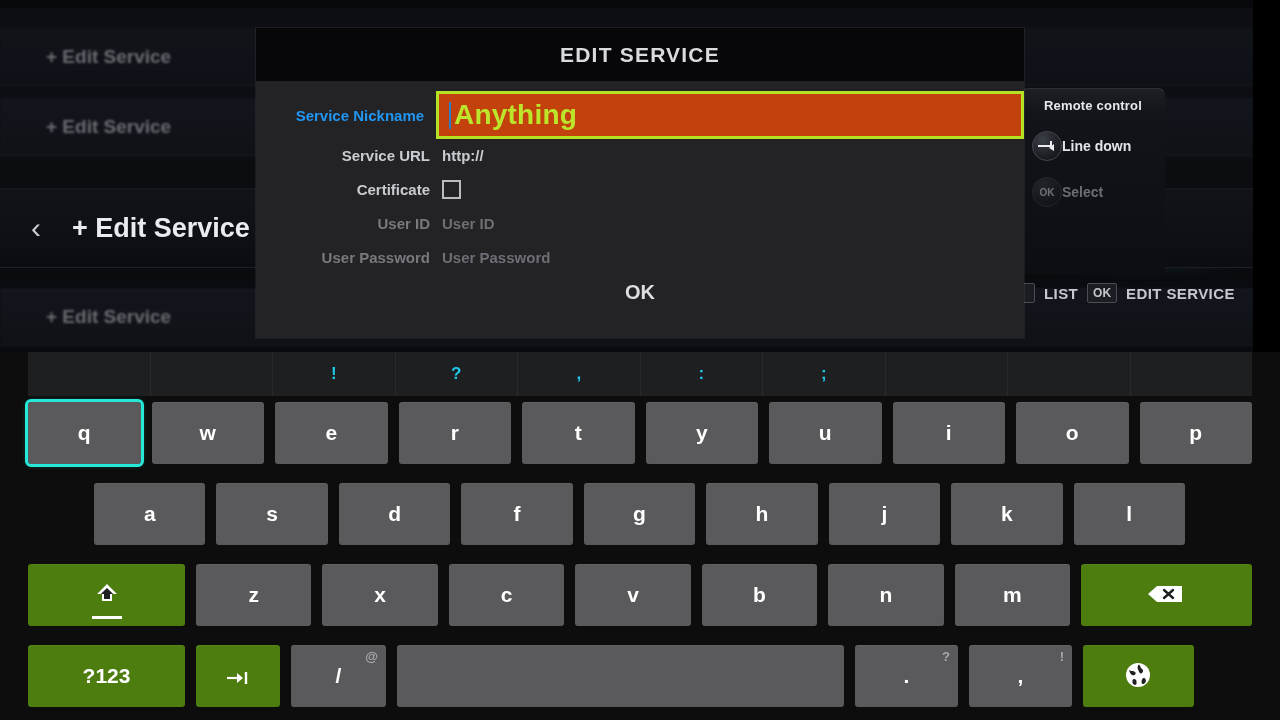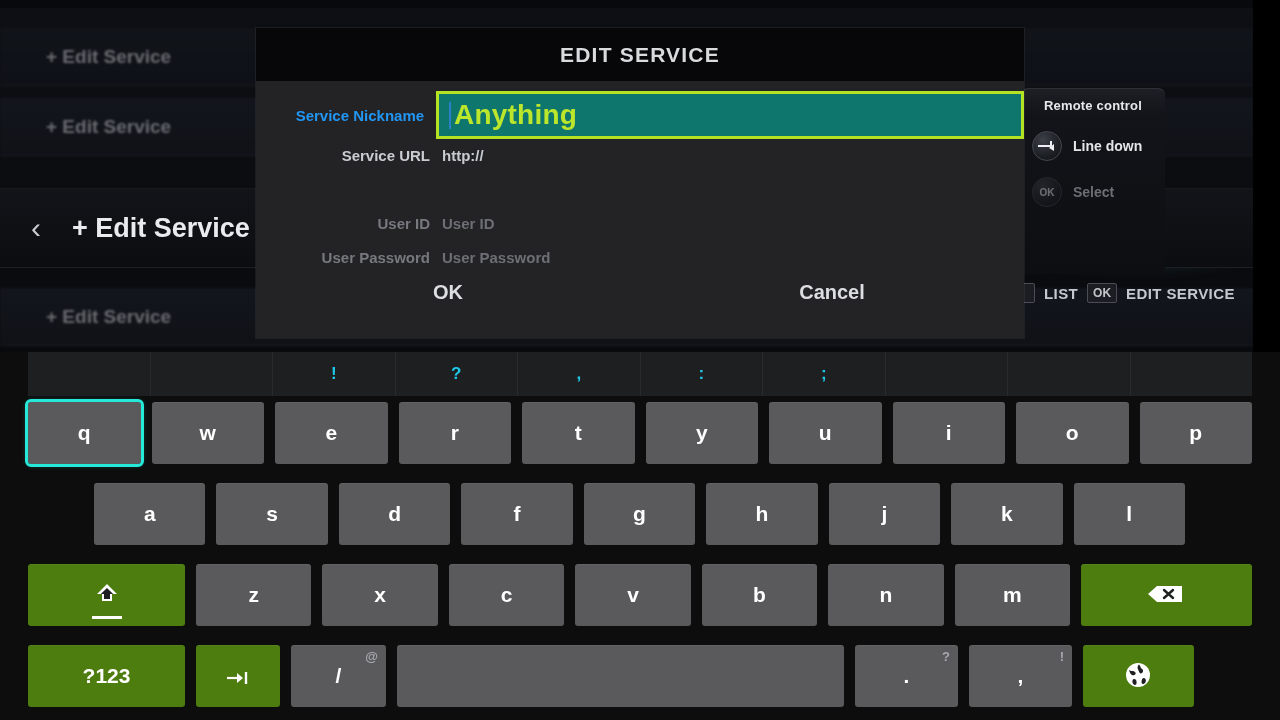--- a/index.html
+++ b/index.html
@@ -101,21 +101,21 @@
     background: linear-gradient(180deg,#1c1f25 0%, #121419 14%, #0c0e12 100%);
     border-radius: 7px 7px 3px 3px;
     border-top: 1px solid rgba(255,255,255,.14);
     filter: blur(.45px);
   }
   .remote-title {
     color: #e6e8eb; font-size: 13px; font-weight: bold;
     text-align: center; padding-top: 9px; letter-spacing: .2px;
   }
   .remote-item {
-    display: flex; align-items: center; gap: 11px;
+    display: flex; align-items: center; 
     padding-left: 11px; margin-top: 18px;
   }
   .remote-item.dim { margin-top: 16px; }
   .rbtn {
     width: 30px; height: 30px; border-radius: 50%;
     background: radial-gradient(circle at 35% 28%, #3c4047 0%, #1b1e23 62%, #101216 100%);
     border: 1px solid #44474e;
     display: flex; align-items: center; justify-content: center;
     color: #eceef1; font-size: 10px; font-weight: bold;
     flex: none;
@@ -154,21 +154,21 @@
   .frow.uid    { top: 130px; height: 24px; }
   .frow.upw    { top: 164px; height: 24px; }
 
   .lbl-active  { color: #2196f3; }
   .lbl-normal  { color: #c9ccd0; }
   .lbl-dim     { color: #77797e; }
 
   .nick-input {
     position: relative;
     width: 608px; height: 48px;
-    background: #0f766e;
+    background: #c2410c;
     border: 3px solid #b6e224;
     display: flex; align-items: center;
     padding-left: 10px;
   }
   .caret {
     width: 2px; height: 27px; background: #2a7fc9; flex: none; margin-right: 3px;
   }
   .nick-value {
     color: #bbe62b; font-size: 28px; font-weight: bold; letter-spacing: .2px;
   }
@@ -324,34 +324,37 @@
           <span class="caret"></span>
           <span class="nick-value">Anything</span>
         </div>
       </div>
 
       <div class="frow url">
         <span class="flabel lbl-normal">Service URL</span>
         <span class="url-value">http://</span>
       </div>
 
+      <div class="frow cert">
+        <span class="flabel lbl-normal">Certificate</span>
+        <span class="checkbox"></span>
+      </div>
 
       <div class="frow uid">
         <span class="flabel lbl-dim">User ID</span>
         <span class="ph-dim">User ID</span>
       </div>
 
       <div class="frow upw">
         <span class="flabel lbl-dim">User Password</span>
         <span class="ph-dim">User Password</span>
       </div>
 
       <div class="dlg-actions">
         <span class="act">OK</span>
-        <span class="act">Cancel</span>
       </div>
 
     </div>
   </div>
 
   <div class="keyboard">
 
     <div class="symrow">
       <span class="symcell"></span>
       <span class="symcell"></span>

